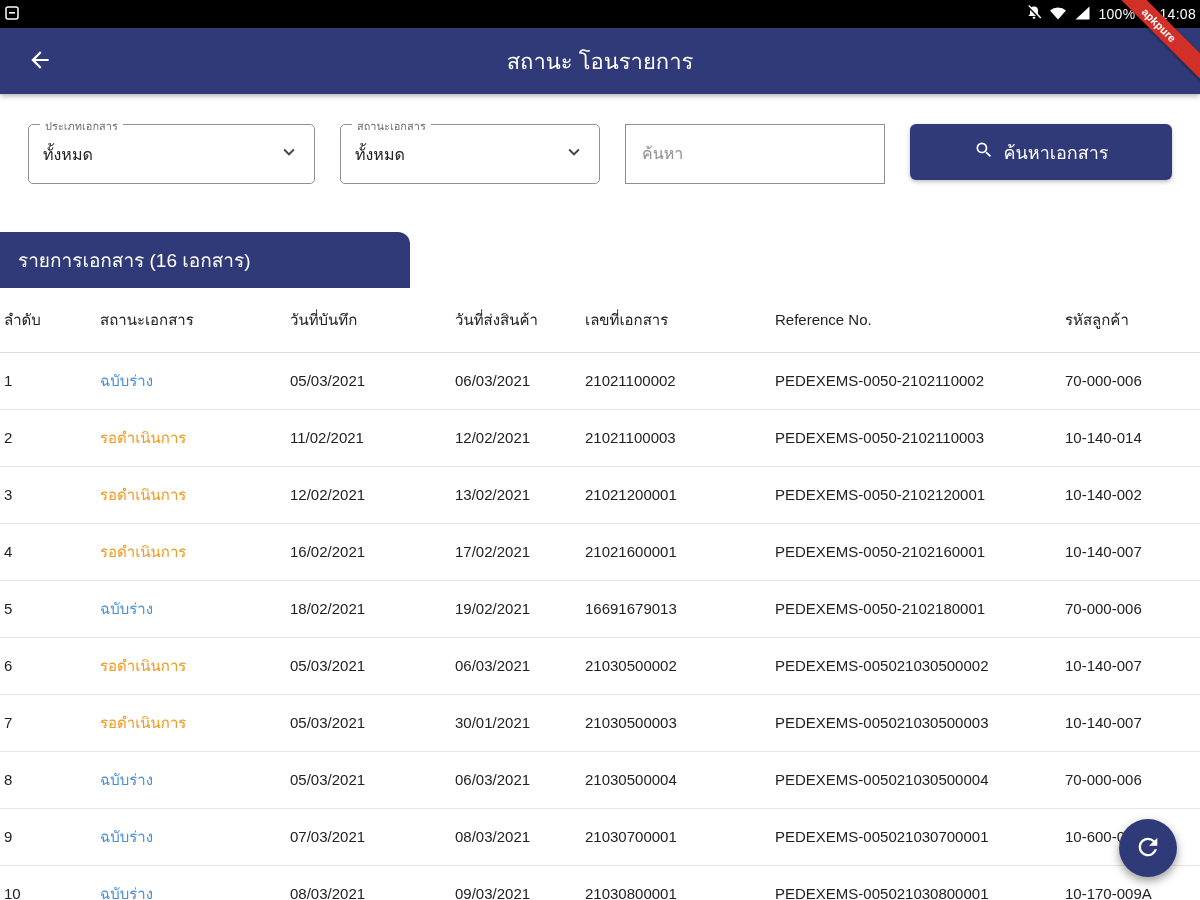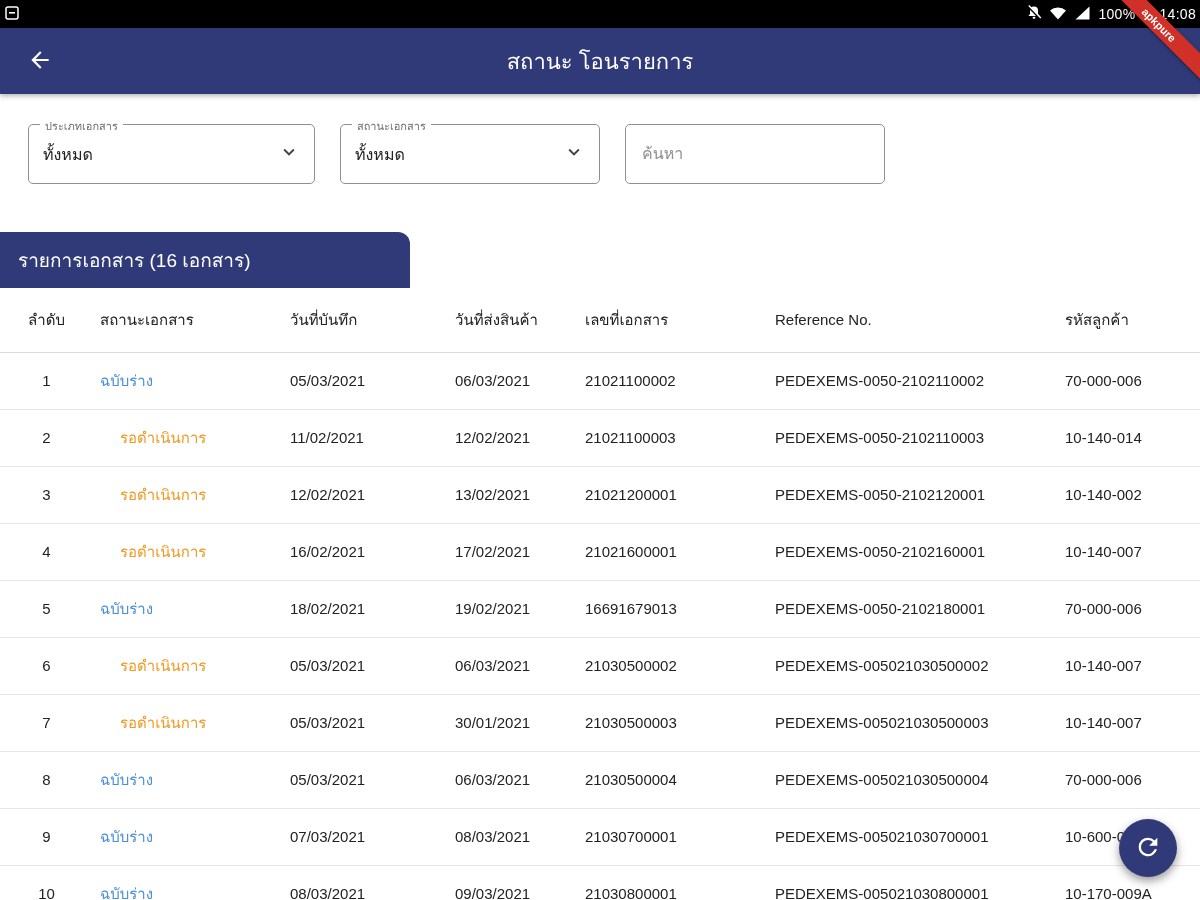--- a/index.html
+++ b/index.html
@@ -51,21 +51,21 @@
   }
   .select-field .field-label {
     position:absolute; top:-8px; left:11px; background:#fff; padding:0 5px;
     font-size:11px; color:#6f6f6f; white-space:nowrap;
   }
   .field-value { font-size:16px; color:#222; }
   .chev { margin-left:auto; }
   .f1 { width:287px; }
   .f2 { width:260px; }
   .search-input {
-    width:260px; height:60px; border:1px solid #8f8f8f; border-radius:5px;
+    width:260px; height:60px; border:1px solid #8f8f8f; border-radius:0;
     padding:0 16px; font-size:16px; color:#222; outline:none;
     font-family:inherit;
   }
   .search-input::placeholder { color:#8f8f8f; }
   .search-btn {
     width:262px; height:56px; border:none; border-radius:6px;
     background:var(--navy); color:#fff; font-size:18px; cursor:pointer;
     display:flex; align-items:center; justify-content:center; gap:10px;
     font-family:inherit; box-shadow:0 2px 4px rgba(0,0,0,.25);
   }
@@ -81,23 +81,23 @@
   table { width:100%; border-collapse:collapse; table-layout:fixed; }
   th {
     height:64px; text-align:left; font-weight:normal; color:#222;
     font-size:15px; border-bottom:1px solid #dcdcdc; padding-left:10px;
     vertical-align:middle; white-space:nowrap;
   }
   td {
     height:57px; font-size:15px; color:#222; border-bottom:1px solid #e6e6e6;
     padding-left:10px; vertical-align:middle; white-space:nowrap; overflow:hidden;
   }
-  th.c-no, td.c-no { text-align:center; padding-left:4px; }
+  th.c-no, td.c-no { padding-left:4px; }
   .status-draft { color:var(--draft); }
-  .status-pending { color:var(--pending);margin-left:20px; }
+  .status-pending { color:var(--pending); }
 
   
   .fab {
     position:absolute; right:23px; bottom:23px; width:58px; height:58px;
     border-radius:50%; border:none; background:var(--navy); cursor:pointer;
     display:flex; align-items:center; justify-content:center;
     box-shadow:0 4px 10px rgba(0,0,0,.4); z-index:40;
   }
 </style>
 </head>
@@ -169,20 +169,28 @@
   <div class="select-field f2">
     <span class="field-label">สถานะเอกสาร</span>
     <span class="field-value">ทั้งหมด</span>
     <span class="chev">
       <svg width="22" height="22" viewBox="0 0 24 24">
           <path fill="#444" d="M7.41 8.59 12 13.17l4.59-4.58L18 10l-6 6-6-6 1.41-1.41z"></path>
         </svg>
     </span>
   </div>
   <input class="search-input" type="text" placeholder="ค้นหา" style="">
+  <button class="search-btn">
+    <span>
+      <svg width="20" height="20" viewBox="0 0 24 24">
+          <path fill="#fff" d="M15.5 14h-.79l-.28-.27A6.471 6.471 0 0 0 16 9.5 6.5 6.5 0 1 0 9.5 16c1.61 0 3.09-.59 4.23-1.57l.27.28v.79l5 4.99L20.49 19l-4.99-5zm-6 0C7.01 14 5 11.99 5 9.5S7.01 5 9.5 5 14 7.01 14 9.5 11.99 14 9.5 14z"></path>
+        </svg>
+    </span>
+    <span>ค้นหาเอกสาร</span>
+  </button>
 </div>
 
 <div class="section-tab">
   <span>รายการเอกสาร (16 เอกสาร)</span>
 </div>
 
 <table>
   <colgroup>
     <col style="width:90px">
       <col style="width:190px">

